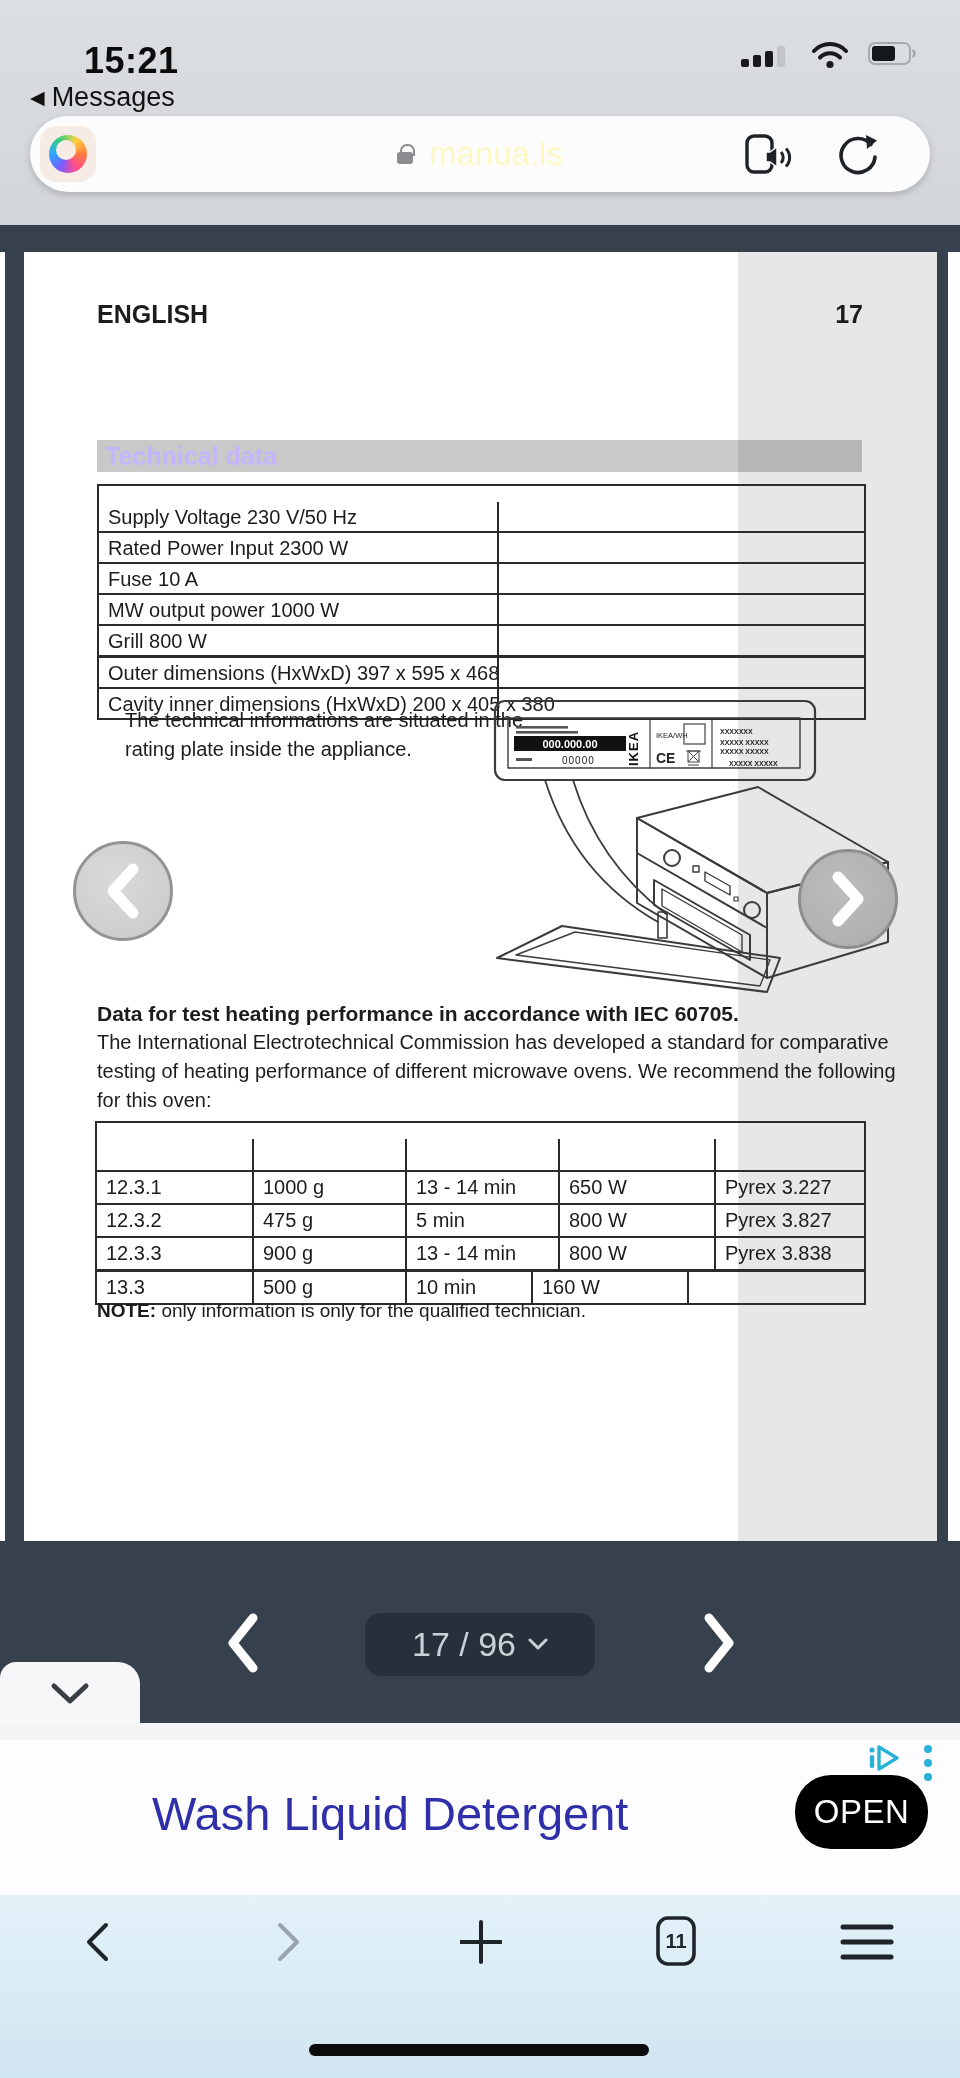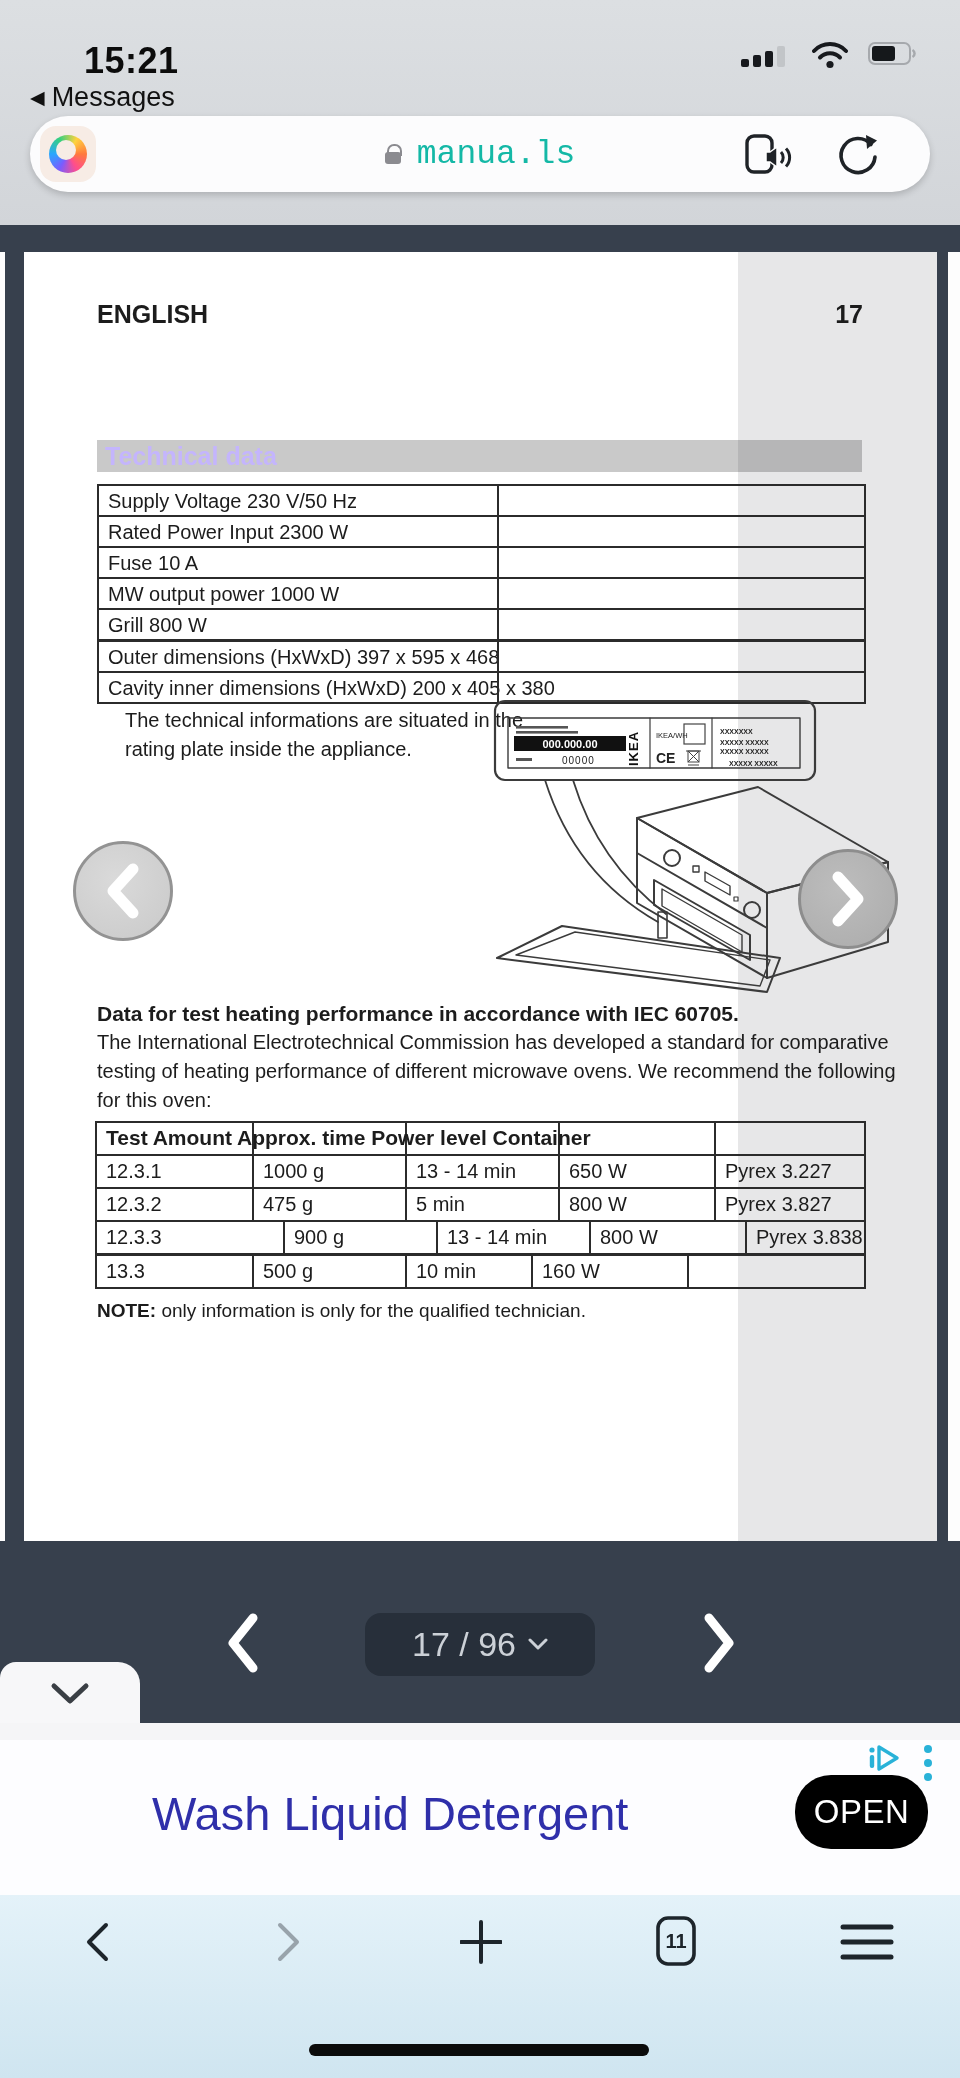--- a/index.html
+++ b/index.html
@@ -10,37 +10,37 @@
   .chrome{left:0;top:0;width:960px;height:225px;background:linear-gradient(#dcdfe2,#d2d5d9);}
   .time{left:84px;top:40px;font-size:36px;font-weight:bold;color:#0c0c0c;letter-spacing:.5px;}
   .backapp{left:30px;top:82px;font-size:27px;color:#111;display:flex;align-items:center;gap:7px;}
   .backapp .tri{font-size:19px;}
   .sigbars{left:741px;top:46px;display:flex;align-items:flex-end;gap:4px;height:21px;}
   .sigbars i{display:block;width:8px;border-radius:2px;background:#17191d;}
   .pill{left:30px;top:116px;width:900px;height:76px;border-radius:38px;background:#fcfcfd;box-shadow:0 3px 7px rgba(0,0,0,.18);}
   .copilot-sq{left:40px;top:126px;width:56px;height:56px;border-radius:16px;background:#f7ece5;display:flex;align-items:center;justify-content:center;}
   .copilot-swirl{width:38px;height:38px;border-radius:50%;background:conic-gradient(from 210deg,#7a5cff,#2aa6ff,#35d07f,#ffd23e,#ff7a3d,#ff4d8d,#7a5cff);position:relative;}
   .copilot-swirl:after{content:"";position:absolute;left:7px;top:5px;width:20px;height:20px;border-radius:50%;background:#f7ece5;}
-  .urlwrap{left:30px;top:116px;width:900px;height:76px;display:flex;align-items:center;justify-content:center;gap:16px;font-size:33px;color:#14b8a6;font-family:Liberation Mono, monospace;}
+  .urlwrap{left:30px;top:116px;width:900px;height:76px;display:flex;align-items:center;justify-content:center;gap:16px;font-size:33px;color:#fef9c3;}
   .lock{width:16px;height:12px;background:#8b8b90;border-radius:3px;position:relative;margin-top:8px;}
   .lock:before{content:"";position:absolute;left:2.5px;top:-8px;width:11px;height:10px;border:2.5px solid #8b8b90;border-bottom:none;border-radius:7px 7px 0 0;}
   .chromeicon{top:134px;width:48px;height:42px;}
   
   .navy{left:0;top:225px;width:960px;height:1498px;background:#37404d;}
   .sliver{background:#fdfdfd;top:252px;height:1289px;}
   .page{left:24px;top:252px;width:913px;height:1289px;background:#ffffff;}
   .graystrip{left:738px;top:252px;width:199px;height:1289px;background:#e7e7e8;}
   .doc{color:#1c1c1c;}
   .h-lang{left:97px;top:300px;font-size:25px;font-weight:bold;}
   .h-num{left:788px;top:300px;width:75px;text-align:right;font-size:25px;font-weight:bold;}
   .techbar{left:97px;top:440px;width:765px;height:32px;background:rgba(0,0,0,.21);}
   .techbar span{position:absolute;left:8px;top:2px;font-size:25px;font-weight:bold;color:#c4b5fd;}
   .tbl{border:2px solid #2b2b2b;}
   .trow{display:flex;border-top:2px solid #2b2b2b;}
-  .trow:first-child{border-top:none;}
+  .trow:first-child{border-top:none;margin-top:16px;}
   .trow.thick{border-top-width:3.5px;}
   .tcell{font-size:20px;padding:4px 0 0 9px;white-space:nowrap;overflow:visible;box-sizing:border-box;}
   .tcell+.tcell{border-left:2px solid #2b2b2b;}
   .para{font-size:20px;line-height:29px;}
   .bold{font-weight:bold;}
   .testhead{position:absolute;left:9px;top:3px;font-size:21px;font-weight:bold;white-space:nowrap;z-index:2;}
   .circlebtn{width:94px;height:94px;border-radius:50%;display:flex;align-items:center;justify-content:center;}
   .cb-left{left:73px;top:841px;background:radial-gradient(circle at 42% 38%,#dadada,#c9c9c9);border:3px solid #939393;}
   .cb-right{left:798px;top:849px;background:radial-gradient(circle at 42% 38%,#bdbdbd,#ababab);border:3px solid #8d8d8d;}
   
@@ -232,21 +232,20 @@
 
   <div class="abs doc bold" style="left:97px;top:1002px;font-size:21px">Data for test heating performance in accordance with IEC 60705.</div>
   <div class="abs doc para" style="left:97px;top:1028px;white-space:nowrap">
     <div>The International Electrotechnical Commission has developed a standard for comparative</div>
     <div>testing of heating performance of different microwave ovens. We recommend the following</div>
     <div>for this oven:</div>
   </div>
 
   <div class="abs doc tbl" style="left:95px;top:1121px;width:767px;">
     <div class="trow" style="height:31px;position:relative">
-      <span class="testhead">Test Amount Approx. time Power level Container</span>
       <div class="tcell" style="width:155px"></div>
         <div class="tcell" style="width:153px"></div>
         <div class="tcell" style="width:153px"></div>
         <div class="tcell" style="width:156px"></div>
         <div class="tcell" style="flex:1"></div>
     </div>
     <div class="trow" style="height:31px">
       <div class="tcell" style="width:155px">12.3.1</div>
         <div class="tcell" style="width:153px">1000 g</div>
         <div class="tcell" style="width:153px">13 - 14 min</div>
@@ -254,21 +253,21 @@
         <div class="tcell" style="flex:1">Pyrex 3.227</div>
     </div>
     <div class="trow" style="height:31px">
       <div class="tcell" style="width:155px">12.3.2</div>
         <div class="tcell" style="width:153px">475 g</div>
         <div class="tcell" style="width:153px">5 min</div>
         <div class="tcell" style="width:156px">800 W</div>
         <div class="tcell" style="flex:1">Pyrex 3.827</div>
     </div>
     <div class="trow" style="height:31px">
-      <div class="tcell" style="width:186px">12.3.3</div>
+      <div class="tcell" style="width:155px">12.3.3</div>
         <div class="tcell" style="width:153px">900 g</div>
         <div class="tcell" style="width:153px">13 - 14 min</div>
         <div class="tcell" style="width:156px">800 W</div>
         <div class="tcell" style="flex:1">Pyrex 3.838</div>
     </div>
     <div class="trow thick" style="height:31px">
       <div class="tcell" style="width:155px">13.3</div>
         <div class="tcell" style="width:153px">500 g</div>
         <div class="tcell" style="width:126px">10 min</div>
         <div class="tcell" style="width:156px">160 W</div>

